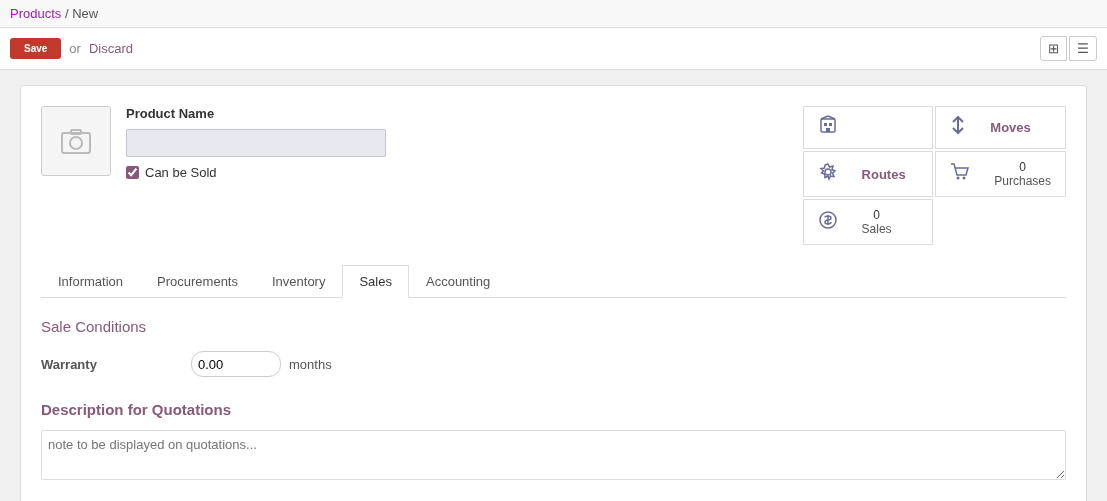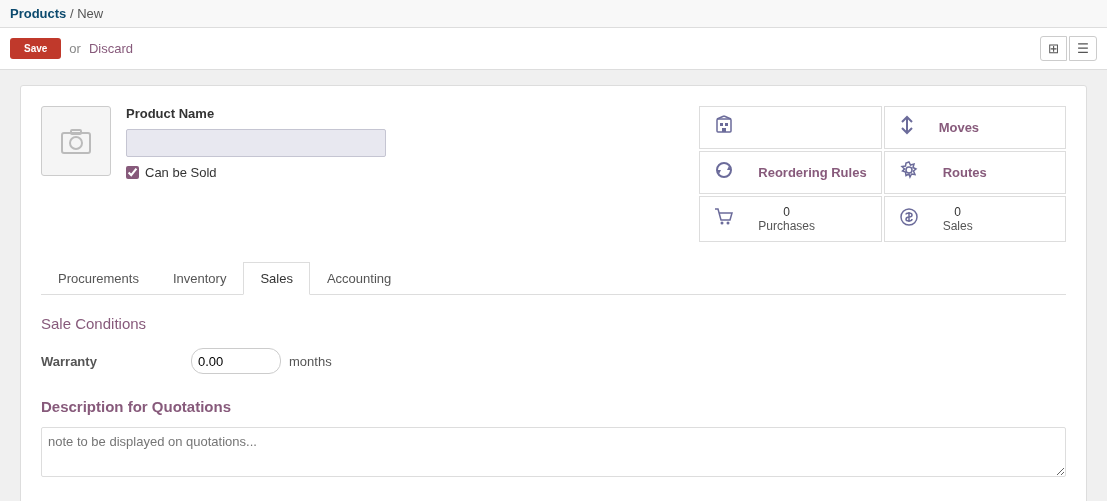--- a/index.html
+++ b/index.html
@@ -1,20 +1,20 @@
 <!DOCTYPE html>
 <html><head>
   <meta charset="utf-8">
   <style>
     * { box-sizing: border-box; margin: 0; padding: 0; }
     body { font-family: Arial, sans-serif; font-size: 13px; background: #f0f0f0; color: #333; }
 
     .top-bar { background: #f8f8f8; border-bottom: 1px solid #ddd; padding: 6px 10px; display: flex; align-items: center; justify-content: space-between; }
     .breadcrumb { font-size: 13px; color: #555; }
-    .breadcrumb a { color: #0c4a6e; text-decoration: none; font-weight: bold; }
+    .breadcrumb a { color: #a21caf; text-decoration: none; font-weight: normal; }
     .breadcrumb span { color: #555; }
 
     .toolbar { background: #fff; border-bottom: 1px solid #ddd; padding: 8px 10px; display: flex; align-items: center; gap: 8px; }
     .btn-save { background: #c0392b; color: #fff; border: none; padding: 5px 14px; border-radius: 3px; font-size: 10px; cursor: pointer; font-weight: bold; }
     .btn-discard { background: none; border: none; color: #875A7B; cursor: pointer; font-size: 13px; text-decoration: none; }
     .or-text { color: #888; font-size: 13px; }
 
     .view-buttons { display: flex; gap: 2px; }
     .view-btn { background: #fff; border: 1px solid #ccc; padding: 4px 7px; cursor: pointer; color: #555; }
     .view-btn:first-child { border-radius: 3px 0 0 3px; }
@@ -134,31 +134,20 @@
               <line x1="8" y1="2" x2="8" y2="14" stroke="#6B6B9A" stroke-width="2"></line>
               <polyline points="3,7 8,2 13,7" fill="none" stroke="#6B6B9A" stroke-width="2"></polyline>
               <line x1="8" y1="18" x2="8" y2="6" stroke="#6B6B9A" stroke-width="2" transform="translate(0,0)"></line>
               <polyline points="3,13 8,18 13,13" fill="none" stroke="#6B6B9A" stroke-width="2"></polyline>
             </svg>
           </span>
           <span class="stat-label">Moves</span>
         </button>
 
         <button class="stat-btn">
-          <span class="stat-icon stat-icon-refresh">
-            <svg width="20" height="20" viewBox="0 0 20 20">
-              <path d="M3,10 A7,7 0 0,1 17,10" fill="none" stroke="#6B6B9A" stroke-width="2"></path>
-              <polyline points="15,6 17,10 13,10" fill="#6B6B9A" stroke="none"></polyline>
-              <path d="M17,10 A7,7 0 0,1 3,10" fill="none" stroke="#6B6B9A" stroke-width="2"></path>
-              <polyline points="5,14 3,10 7,10" fill="#6B6B9A" stroke="none"></polyline>
-            </svg>
-          </span>
-          <span class="stat-label">Reordering Rules</span>
-        </button>
-        <button class="stat-btn">
           <span class="stat-icon stat-icon-gear">
             <svg width="20" height="20" viewBox="0 0 20 20">
               <circle cx="10" cy="10" r="3" fill="none" stroke="#6B6B9A" stroke-width="1.5"></circle>
               <path d="M10,2 L11.5,5 L15,4 L14,7.5 L17,9 L14.5,11 L16,14.5 L12.5,14 L11,17 L10,14 L7,15.5 L6.5,12 L3.5,11 L5.5,9 L3,6.5 L6.5,6 L7,3 Z" fill="none" stroke="#6B6B9A" stroke-width="1.5"></path>
             </svg>
           </span>
           <span class="stat-label">Routes</span>
         </button>
 
         <button class="stat-btn">
@@ -183,20 +172,21 @@
           </span>
           <div>
             <div class="stat-count">0</div>
             <div class="stat-sub">Sales</div>
           </div>
         </button>
       </div>
     </div>
 
     <div class="tabs">
+      <div class="tab">Information</div>
       <div class="tab">Procurements</div>
       <div class="tab">Inventory</div>
       <div class="tab active">Sales</div>
       <div class="tab">Accounting</div>
     </div>
 
     <div class="tab-content">
       <div>
         <div class="section-title">Sale Conditions</div>
 

